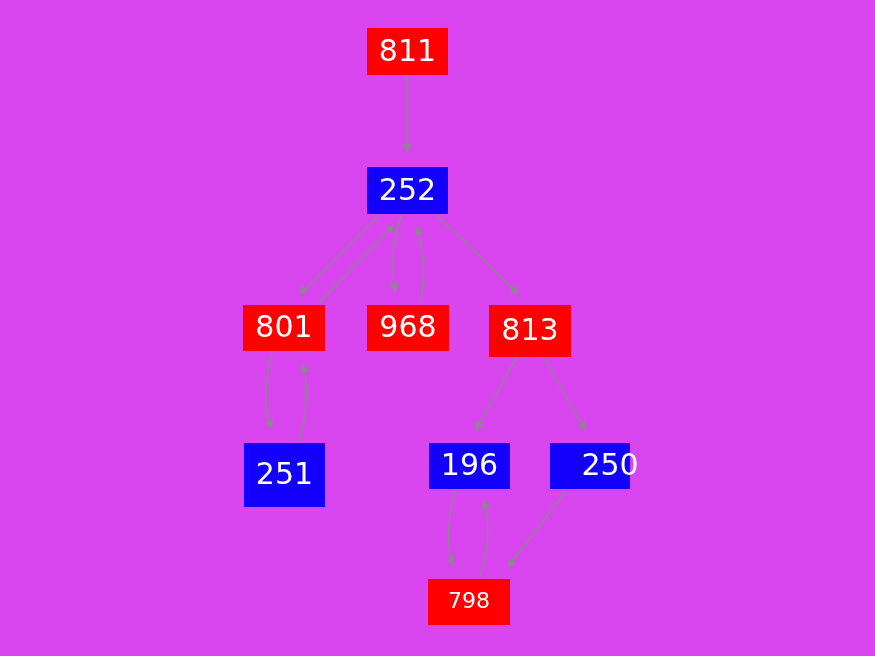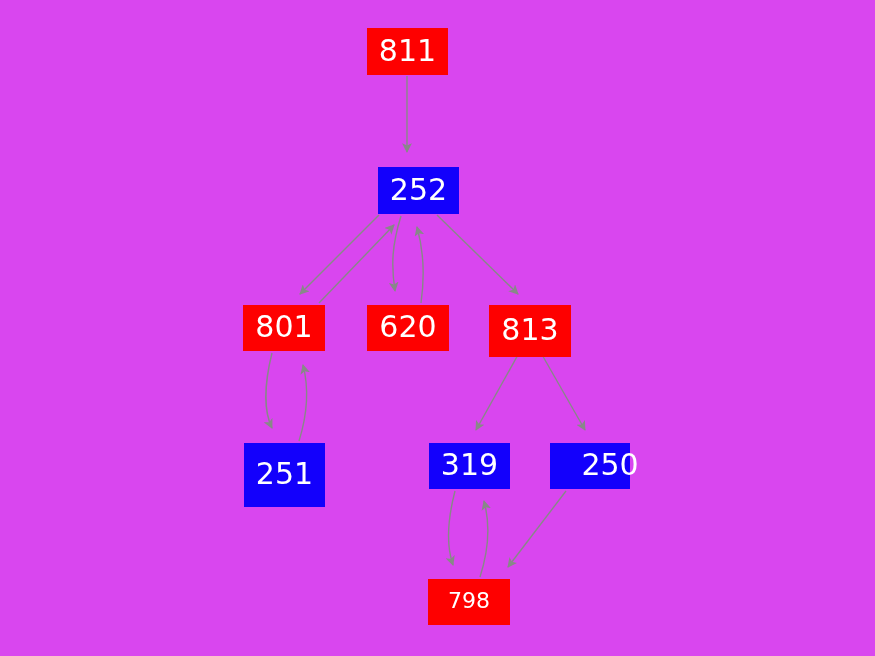--- a/index.html
+++ b/index.html
@@ -78,37 +78,37 @@
     <path d="M 455,491 C 447,522 447,548 453,565" fill="none" stroke="#888888" stroke-width="1.4" marker-end="url(#arrow)"></path>
 
     <path d="M 480,577 C 489,549 490,523 484,501" fill="none" stroke="#888888" stroke-width="1.4" marker-end="url(#arrow)"></path>
 
     <path d="M 566,491 L 508,567" fill="none" stroke="#888888" stroke-width="1.4" marker-end="url(#arrow)"></path>
   </svg>
 
   <div class="graph-node" style="left: 367px; top: 28px; width: 81px; height: 47px; background: rgb(254, 0, 0); color: rgb(255, 255, 255); font-size: 30px;">
     <span class="node-label">811</span>
   </div>
-  <div class="graph-node" style="left: 378px; top: 167px; width: 81px; height: 47px; background: rgb(19, 0, 252); color: rgb(255, 255, 255); font-size: 30px;">
+  <div class="graph-node" style="left: 367px; top: 167px; width: 81px; height: 47px; background: rgb(19, 0, 252); color: rgb(255, 255, 255); font-size: 30px;">
     <span class="node-label">252</span>
   </div>
   <div class="graph-node" style="left: 243px; top: 305px; width: 82px; height: 46px; background: rgb(254, 0, 0); color: rgb(255, 255, 255); font-size: 30px;">
     <span class="node-label">801</span>
   </div>
   <div class="graph-node" style="left: 367px; top: 305px; width: 82px; height: 46px; background: rgb(254, 0, 0); color: rgb(255, 255, 255); font-size: 30px;">
-    <span class="node-label">620</span>
+    <span class="node-label">968</span>
   </div>
   <div class="graph-node" style="left: 489px; top: 305px; width: 82px; height: 52px; background: rgb(254, 0, 0); color: rgb(255, 255, 255); font-size: 30px;">
     <span class="node-label">813</span>
   </div>
   <div class="graph-node" style="left: 244px; top: 443px; width: 81px; height: 64px; background: rgb(19, 0, 252); color: rgb(255, 255, 255); font-size: 30px;">
     <span class="node-label">251</span>
   </div>
   <div class="graph-node" style="left: 429px; top: 443px; width: 81px; height: 46px; background: rgb(19, 0, 252); color: rgb(255, 255, 255); font-size: 30px;">
-    <span class="node-label">319</span>
+    <span class="node-label">196</span>
   </div>
   <div class="graph-node" style="left: 550px; top: 443px; width: 80px; height: 46px; background: rgb(19, 0, 252); color: rgb(255, 255, 255); font-size: 30px; padding-left: 40px;">
     <span class="node-label">250</span>
   </div>
   <div class="graph-node" style="left: 428px; top: 579px; width: 82px; height: 46px; background: rgb(254, 0, 0); color: rgb(255, 255, 255); font-size: 22px;">
     <span class="node-label">798</span>
   </div>
 
 </div>
 

